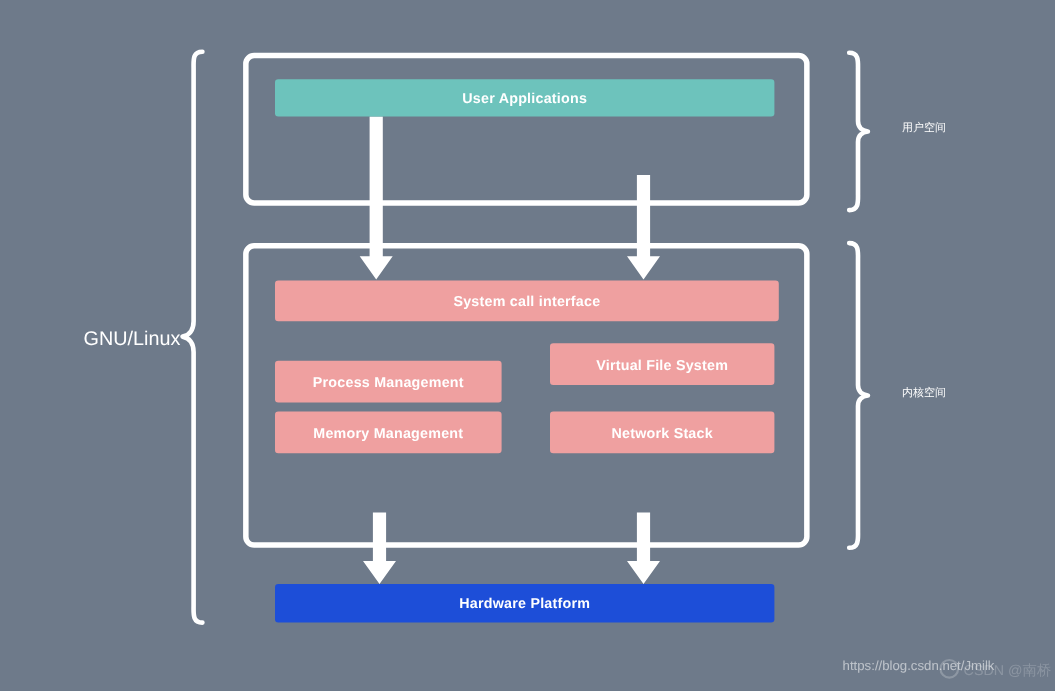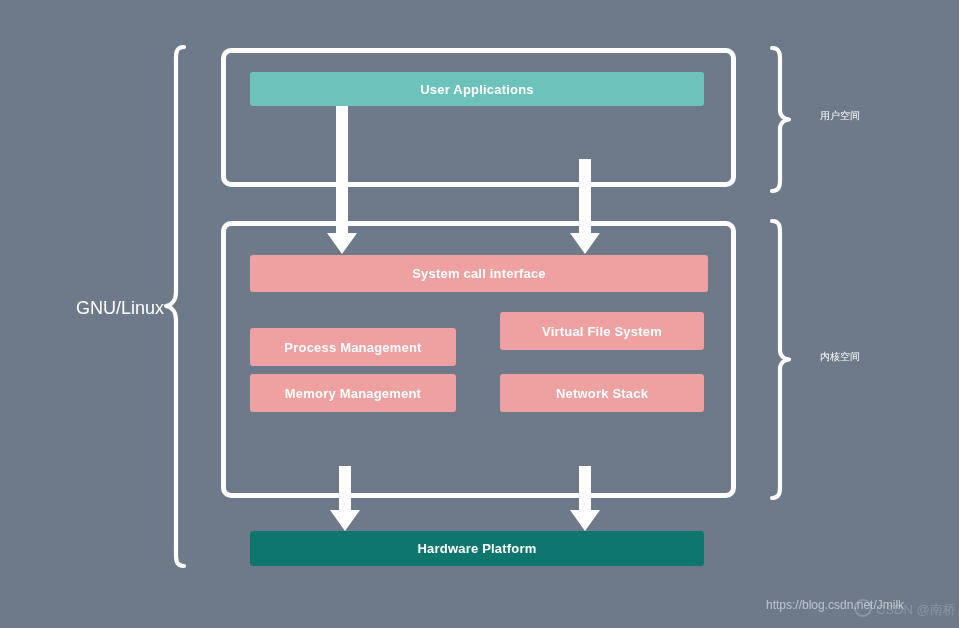--- a/index.html
+++ b/index.html
@@ -32,21 +32,21 @@
     font-weight: bold;
     font-size: 13px;
     letter-spacing: .2px;
     border-radius: 3px;
     text-align: center;
     line-height: 1;
     user-select: none;
   }
   .teal  { background: #6dc3bc; }
   .pink  { background: #efa0a0; }
-  .gray  { background: #0f766e; }
+  .gray  { background: #1d4ed8; }
 
   
   .outline {
     position: absolute;
     box-sizing: border-box;
     border: 5px solid #ffffff;
     border-radius: 10px;
     background: transparent;
   }
 

